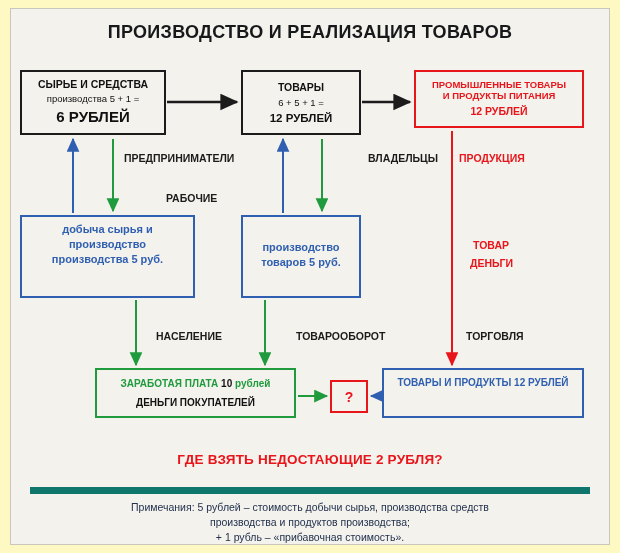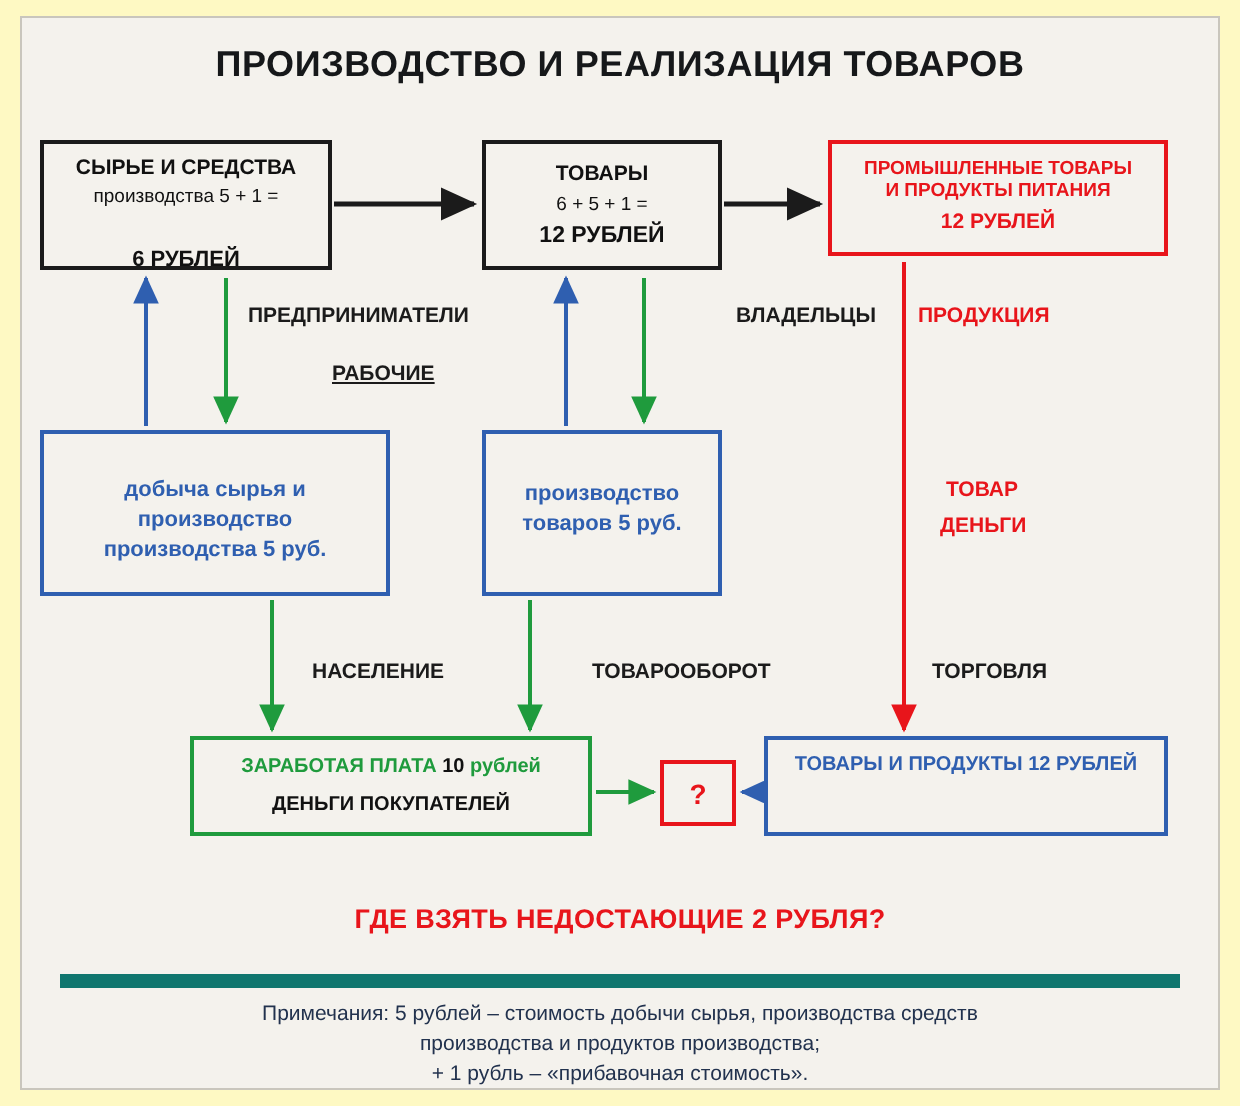--- a/index.html
+++ b/index.html
@@ -50,21 +50,21 @@
   .box .ln { display: block; }
 
   
   #box-raw {
     left: 20px; top: 70px; width: 146px; height: 65px;
     border: 2px solid #1b1b1b;
     padding-top: 6px;
   }
   #box-raw .l1 { font-size: 10.5px; font-weight: bold; color: #111; }
   #box-raw .l2 { font-size: 9.5px; color: #111; margin-top: 3px; }
-  #box-raw .l3 { font-size: 11px; font-weight: bold; color: #111; margin-top: 19px; }
+  #box-raw .l3 { font-size: 15px; font-weight: bold; color: #111; margin-top: 3px; }
 
   #box-goods {
     left: 241px; top: 70px; width: 120px; height: 65px;
     border: 2px solid #1b1b1b;
     padding-top: 9px;
   }
   #box-goods .l1 { font-size: 10.5px; font-weight: bold; color: #111; }
   #box-goods .l2 { font-size: 9.5px; color: #111; margin-top: 4px; }
   #box-goods .l3 { font-size: 11.5px; font-weight: bold; color: #111; margin-top: 3px; }
 
@@ -74,21 +74,21 @@
     padding-top: 7px;
   }
   #box-industrial .l1 { font-size: 9.5px; font-weight: bold; color: #e8151b; }
   #box-industrial .l2 { font-size: 9.5px; font-weight: bold; color: #e8151b; }
   #box-industrial .l3 { font-size: 10.5px; font-weight: bold; color: #e8151b; margin-top: 4px; }
 
   
   #box-extraction {
     left: 20px; top: 215px; width: 175px; height: 83px;
     border: 2px solid #2f5fb0;
-    padding-top: 20px;
+    padding-top: 4px;
   }
   #box-extraction .ln {
     font-size: 11px; font-weight: bold; color: #2f5fb0; margin-top: 2px;
   }
   #box-production {
     left: 241px; top: 215px; width: 120px; height: 83px;
     border: 2px solid #2f5fb0;
     padding-top: 22px;
   }
   #box-production .ln {
@@ -126,21 +126,21 @@
   .lbl {
     position: absolute;
     font-size: 10.5px;
     font-weight: bold;
     color: #1b1b1b;
     white-space: nowrap;
   }
   #lbl-entrepreneurs { left: 124px; top: 152px; }
   #lbl-owners { left: 330px; top: 152px; margin-left: 38px; }
   #lbl-production-red { left: 459px; top: 152px; color: #e8151b; }
-  #lbl-workers { left: 166px; top: 181px; text-decoration: underline; }
+  #lbl-workers { left: 166px; top: 192px; }
   #lbl-goods-red { left: 473px; top: 239px; color: #e8151b; }
   #lbl-money-red { left: 470px; top: 257px; color: #e8151b; }
   #lbl-population { left: 156px; top: 330px; }
   #lbl-turnover { left: 296px; top: 330px; }
   #lbl-trade { left: 466px; top: 330px; }
 
   #question-line {
     position: absolute;
     left: 0; top: 452px; width: 620px;
     text-align: center;

